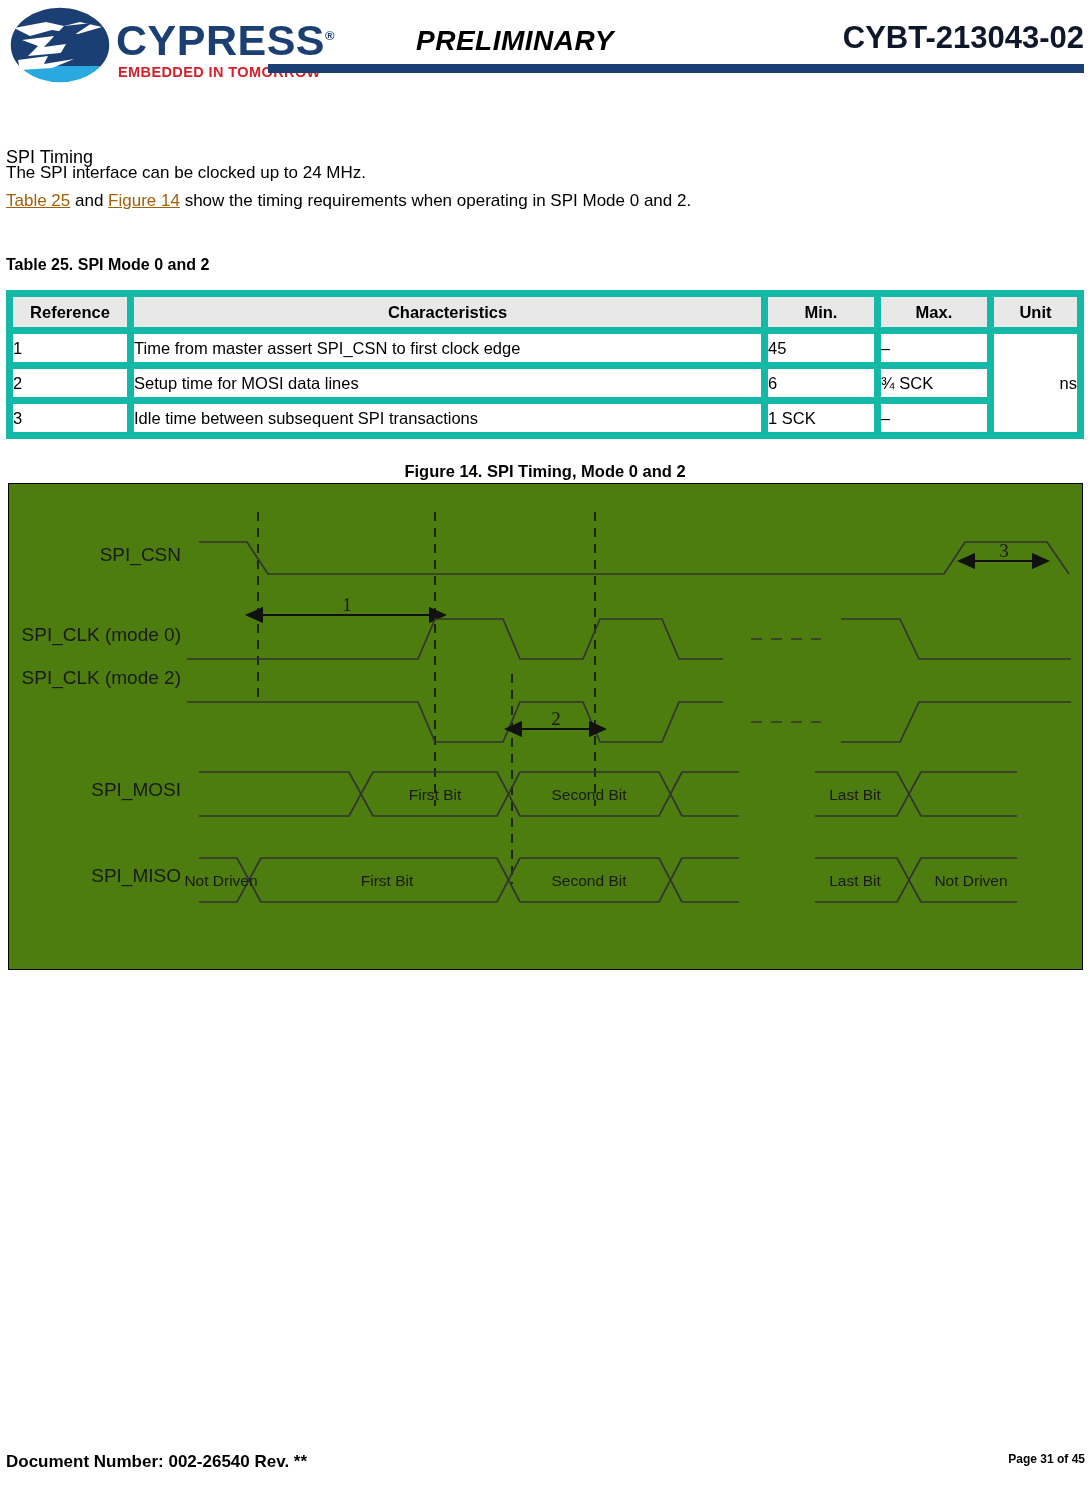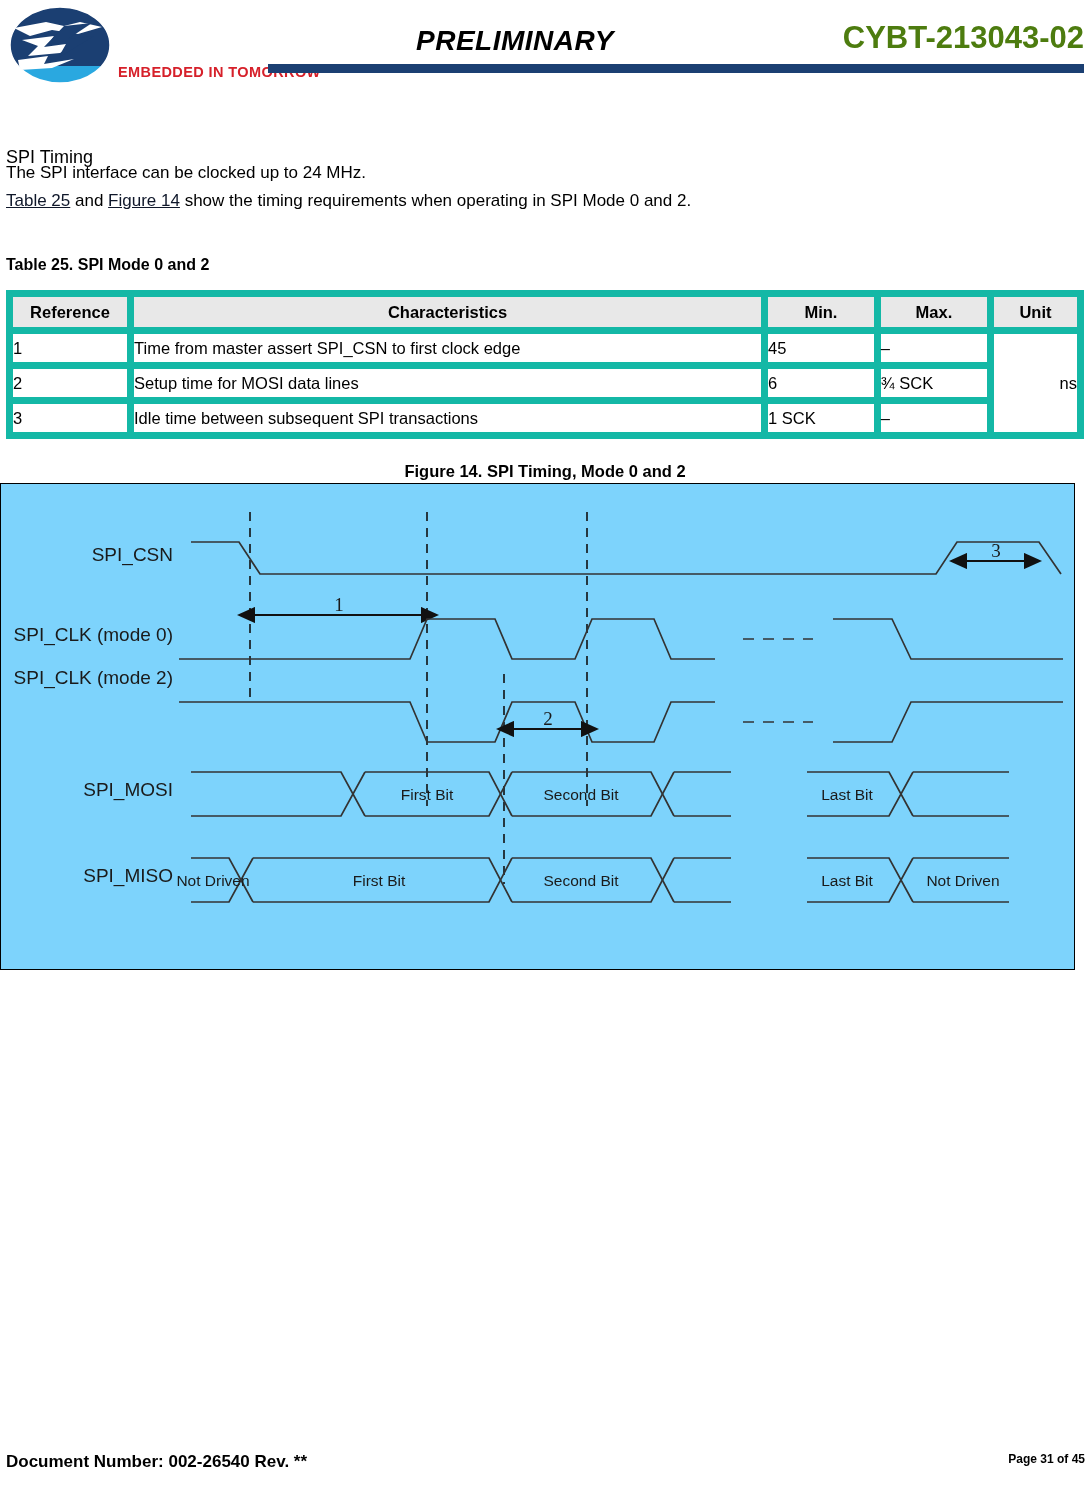--- a/index.html
+++ b/index.html
@@ -71,21 +71,21 @@
     color: #000000;
     letter-spacing: 0.5px;
     white-space: nowrap;
   }
   .partnum {
     position: absolute;
     right: 6px; top: 20px;
     font-family: "Liberation Sans", sans-serif;
     font-weight: bold;
     font-size: 31px;
-    color: #4d7c0f;
+    color: #0f172a;
     white-space: nowrap;
   }
   .header-rule {
     position: absolute;
     left: 268px; top: 64px;
     width: 816px; height: 9px;
     background: #1b3f72;
   }
 
   
@@ -103,21 +103,21 @@
     font-size: 17px;
     white-space: nowrap;
   }
   .para2 {
     position: absolute;
     left: 6px; top: 191px;
     font-size: 17px;
     white-space: nowrap;
   }
   .xref {
-    color: #0f172a;
+    color: #a16207;
   }
 
   
   .table-caption {
     position: absolute;
     left: 6px; top: 256px;
     font-size: 16px;
     font-weight: bold;
     white-space: nowrap;
   }
@@ -154,24 +154,24 @@
   .fig-caption {
     position: absolute;
     left: 0; top: 462px;
     width: 1090px;
     text-align: center;
     font-size: 16.5px;
     font-weight: bold;
   }
   .fig-box {
     position: absolute;
-    left: 0; top: 483px;
+    left: 8px; top: 483px;
     width: 1073px; height: 485px;
     border: 1.4px solid #000000;
-    background: #7dd3fc;
+    background: #4d7c0f;
   }
   .fig-box svg { display: block; }
 
   .sig-label {
     font-family: "Liberation Sans", sans-serif;
     font-size: 19px;
     fill: #1a1a1a;
   }
   .inline-label {
     font-family: "Liberation Sans", sans-serif;
@@ -239,20 +239,21 @@
       <g clip-path="url(#emb)">
         <rect x="0" y="0" width="104" height="78" fill="#1b3f72"></rect>
         <rect x="0" y="60" width="104" height="18" fill="#2aa8e0"></rect>
         <path d="M6 22 L38 16 L56 20 L72 16 L94 21 L70 28 L44 24 L22 30 Z" fill="#ffffff"></path>
         <path d="M14 34 L46 30 L40 39 L72 35 L52 47 L20 50 L30 40 Z" fill="#ffffff"></path>
         <path d="M10 54 L40 50 L36 58 L66 53 L44 62 L12 64 Z" fill="#ffffff"></path>
         <path d="M56 20 L84 17 L60 33 L86 30 L50 52 L58 38 L36 41 Z" fill="#1b3f72"></path>
       </g>
       <ellipse cx="52" cy="39" rx="50" ry="38" fill="none" stroke="#ffffff" stroke-width="1.5"></ellipse>
     </svg>
+    <div class="logo-word"><span>CYPRESS</span><span class="logo-reg">®</span></div>
     <div class="logo-tag"><span>EMBEDDED IN TOMORROW</span><span class="logo-tm">™</span></div>
   </div>
 
   <div class="preliminary">PRELIMINARY</div>
   <div class="partnum">CYBT-213043-02</div>
   <div class="header-rule"></div>
 </div>
 
 <div class="sec-title">SPI Timing</div>
 <div class="para1">The SPI interface can be clocked up to 24 MHz.</div>

